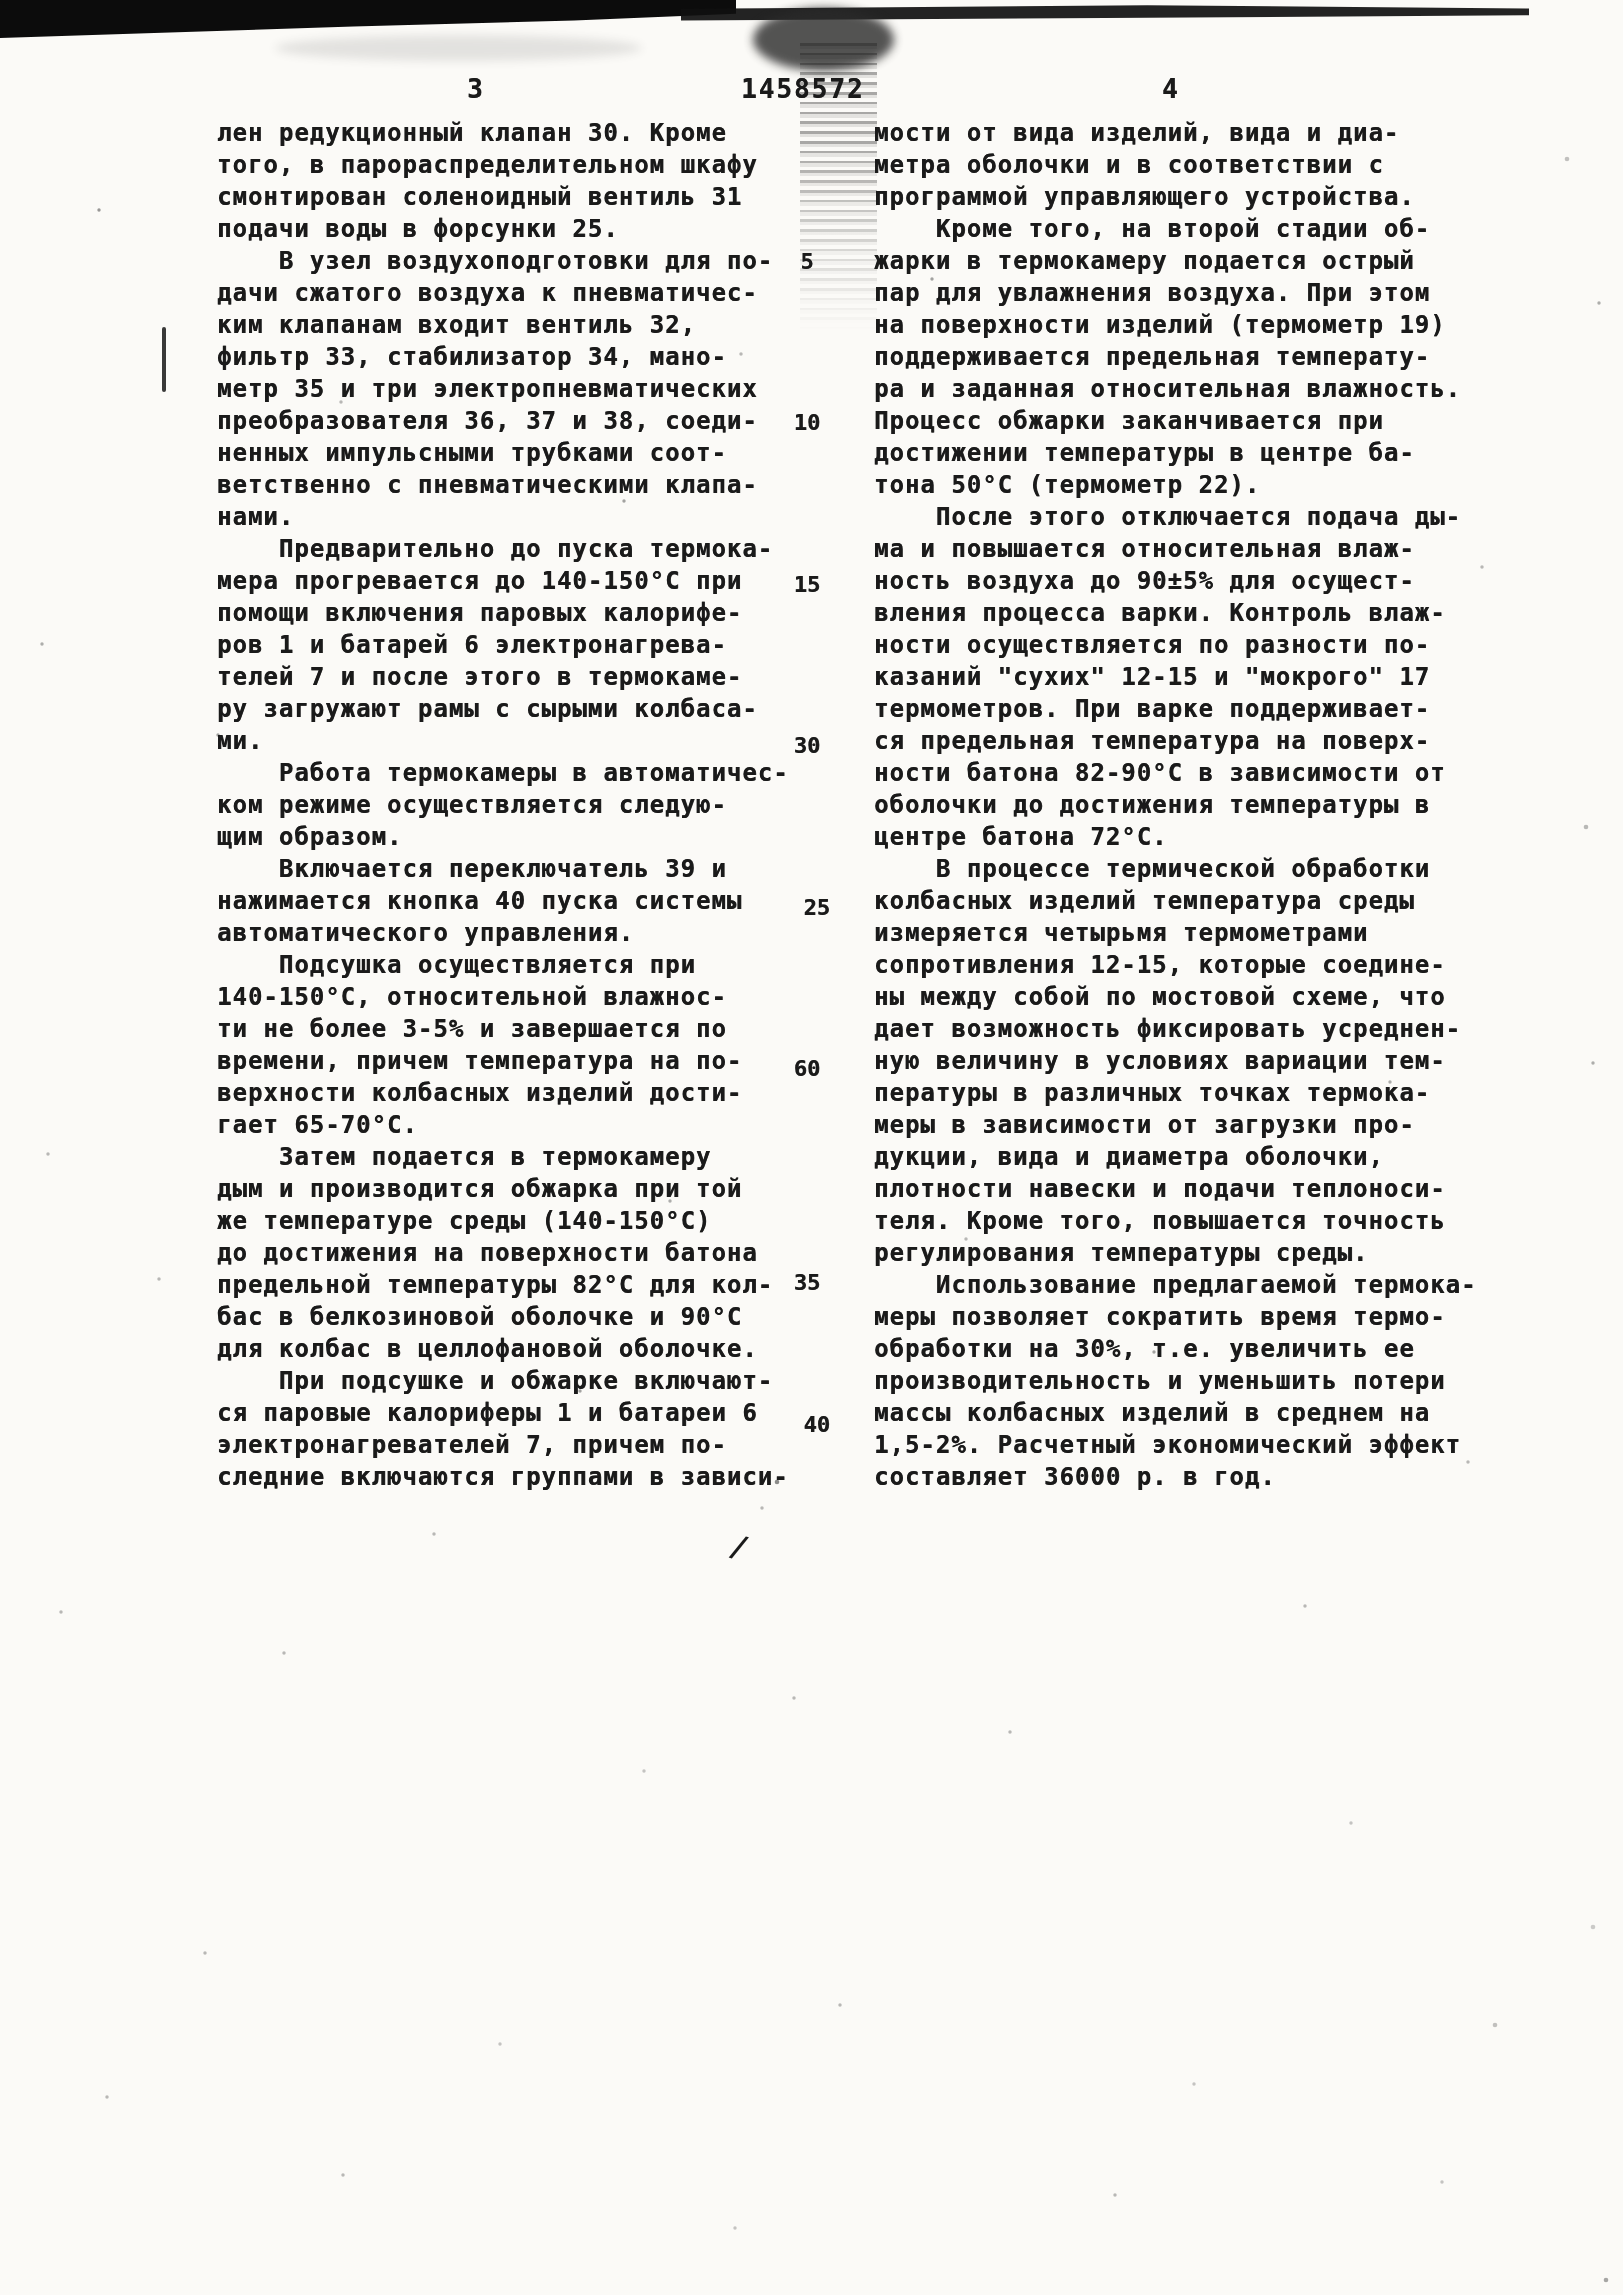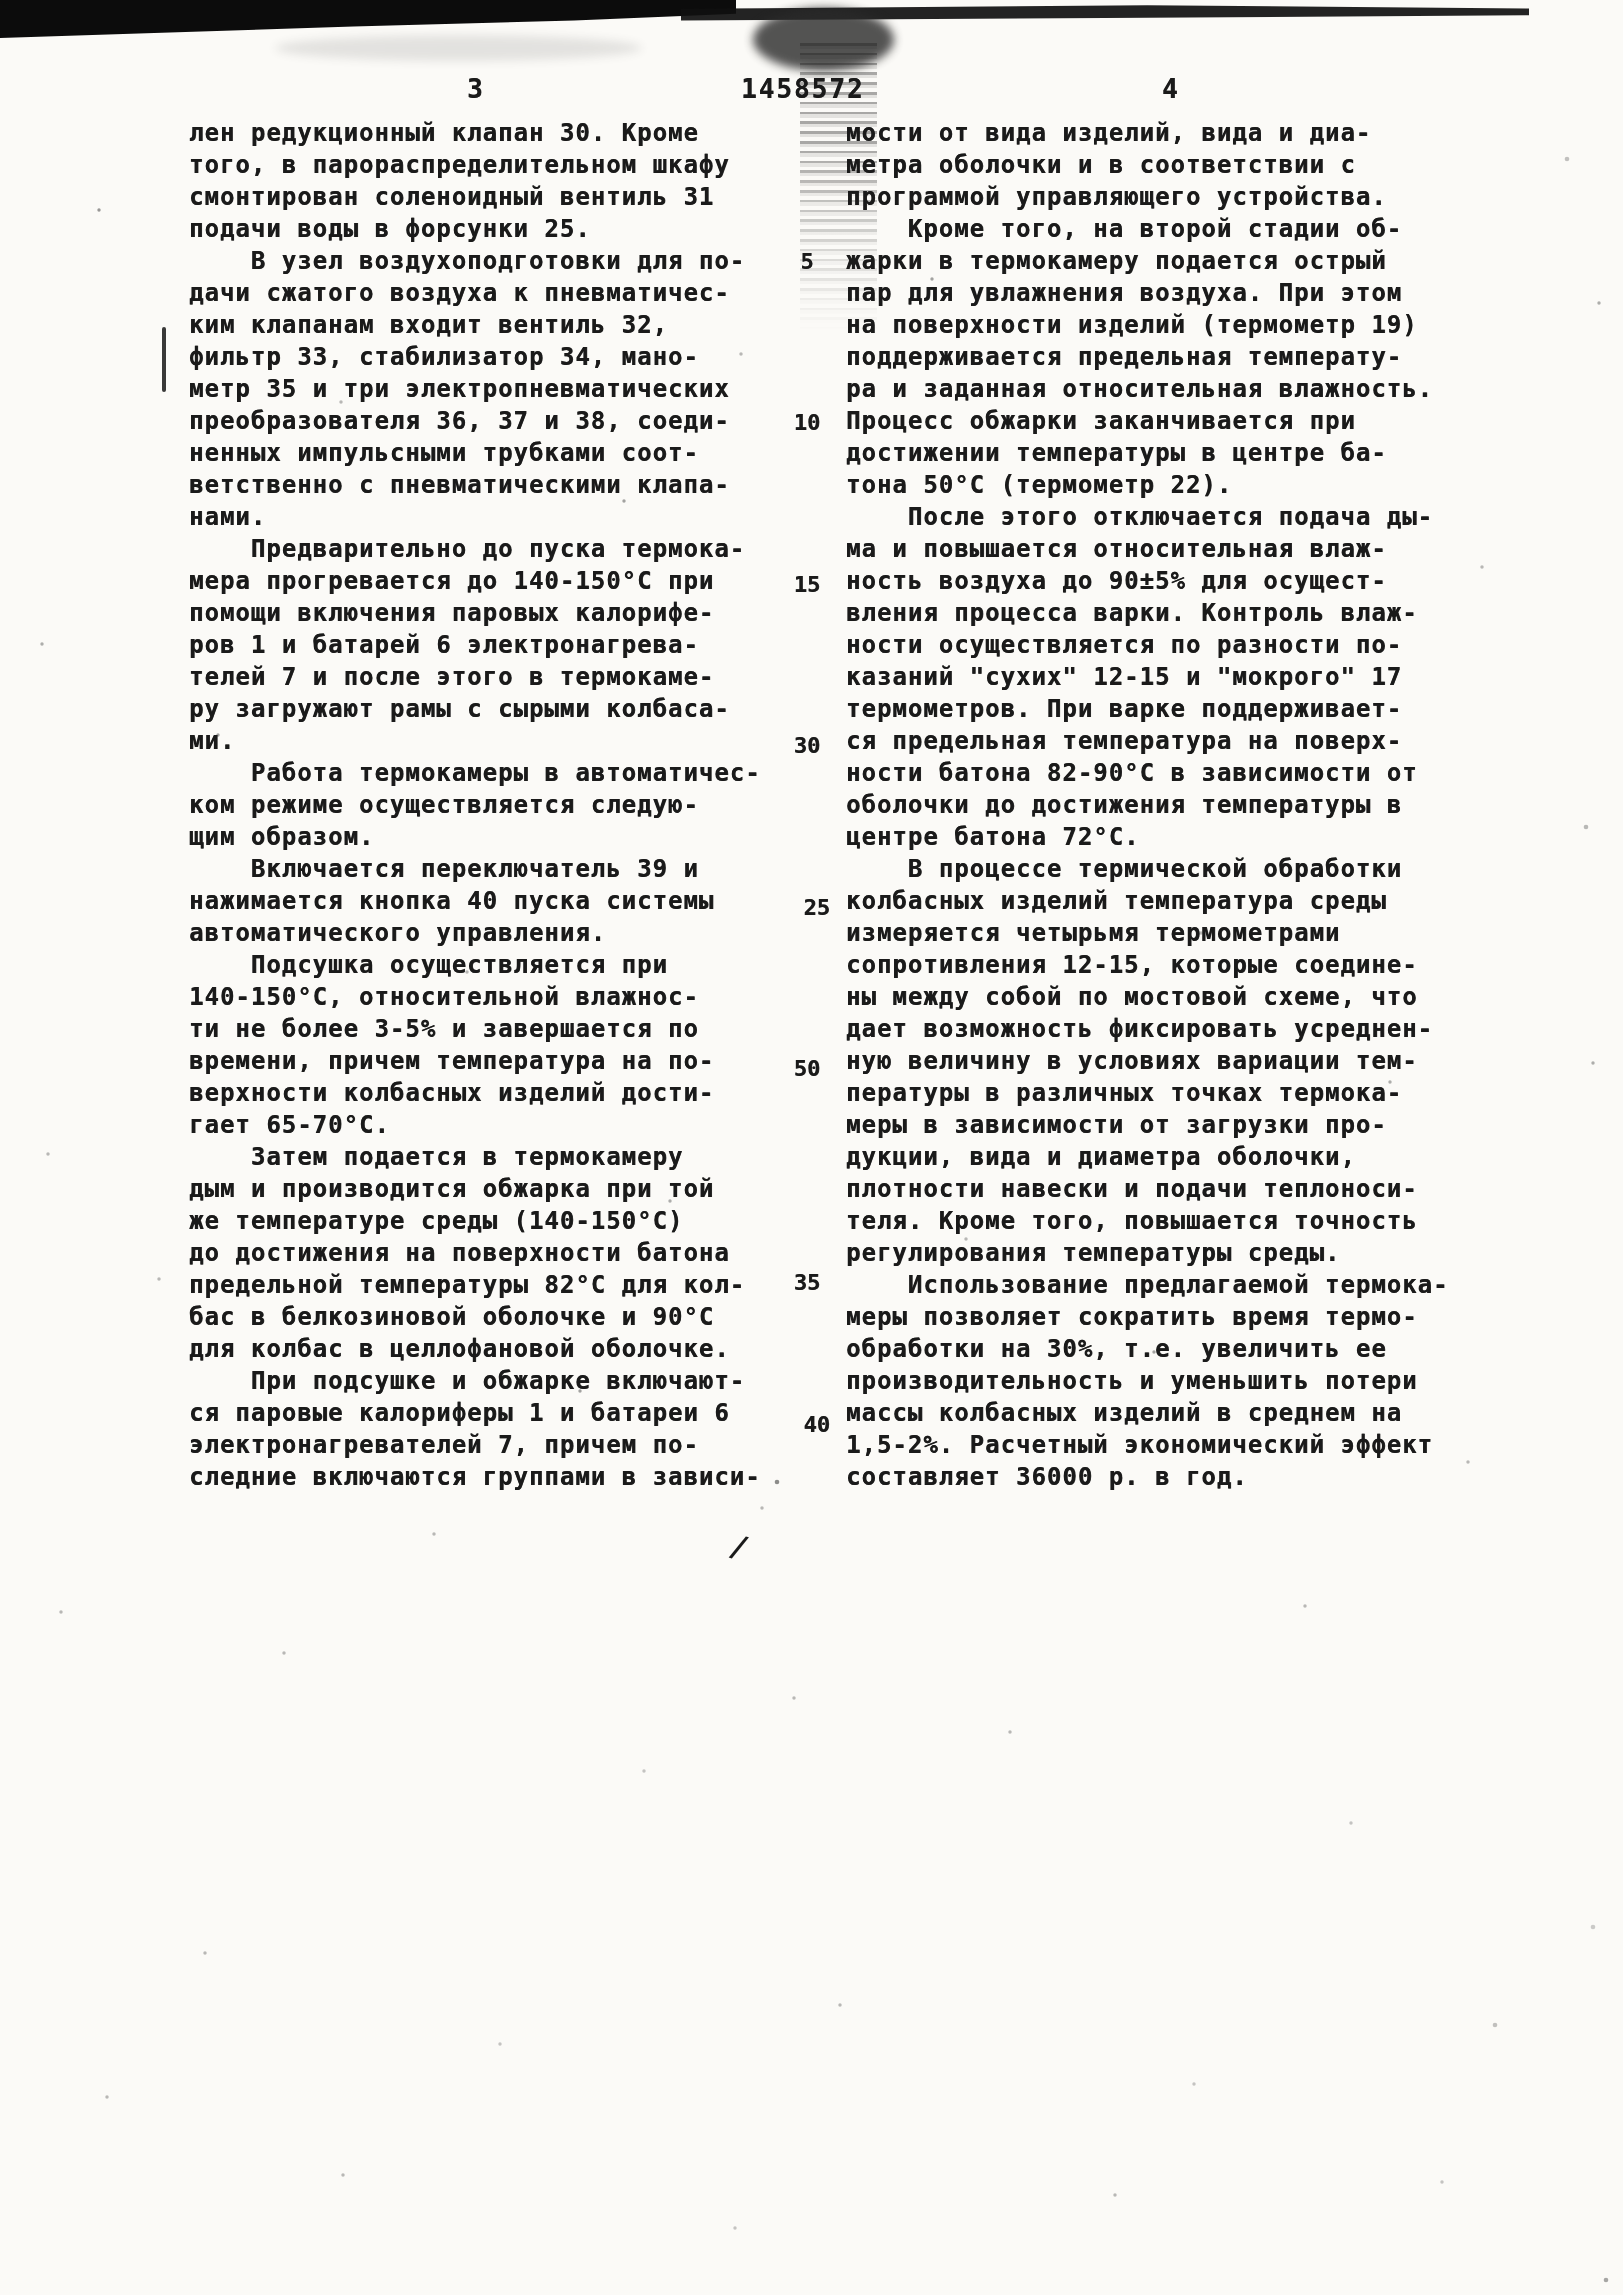--- a/index.html
+++ b/index.html
@@ -12,20 +12,21 @@
     color:#1a1a1a;
   }
   
   .col{
     position:absolute; top:117px;
     font-weight:700;
     font-size:24px; line-height:32px;
     letter-spacing:1px;
     white-space:pre;
     text-shadow:0.4px 0 0 rgba(20,20,20,.85);
+    margin-left:28px;
   }
   #col-left{left:189px;}
   #col-right{left:846px;}
   .tline{height:32px;}
   .lnum{
     position:absolute; left:784px; width:46px;
     text-align:center;
     font-weight:700; font-size:22px; line-height:32px;
     text-shadow:0.4px 0 0 rgba(20,20,20,.85);
   }
@@ -125,21 +126,21 @@
   <div class="hnum" id="h-right">4</div>
 
   <div class="col" id="col-left"><div class="tline">лен редукционный клапан 30. Кроме</div><div class="tline">того, в парораспределительном шкафу</div><div class="tline">смонтирован соленоидный вентиль 31</div><div class="tline">подачи воды в форсунки 25.</div><div class="tline">    В узел воздухоподготовки для по-</div><div class="tline">дачи сжатого воздуха к пневматичес-</div><div class="tline">ким клапанам входит вентиль 32,</div><div class="tline">фильтр 33, стабилизатор 34, мано-</div><div class="tline">метр 35 и три электропневматических</div><div class="tline">преобразователя 36, 37 и 38, соеди-</div><div class="tline">ненных импульсными трубками соот-</div><div class="tline">ветственно с пневматическими клапа-</div><div class="tline">нами.</div><div class="tline">    Предварительно до пуска термока-</div><div class="tline">мера прогревается до 140-150°С при</div><div class="tline">помощи включения паровых калорифе-</div><div class="tline">ров 1 и батарей 6 электронагрева-</div><div class="tline">телей 7 и после этого в термокаме-</div><div class="tline">ру загружают рамы с сырыми колбаса-</div><div class="tline">ми.</div><div class="tline">    Работа термокамеры в автоматичес-</div><div class="tline">ком режиме осуществляется следую-</div><div class="tline">щим образом.</div><div class="tline">    Включается переключатель 39 и</div><div class="tline">нажимается кнопка 40 пуска системы</div><div class="tline">автоматического управления.</div><div class="tline">    Подсушка осуществляется при</div><div class="tline">140-150°С, относительной влажнос-</div><div class="tline">ти не более 3-5% и завершается по</div><div class="tline">времени, причем температура на по-</div><div class="tline">верхности колбасных изделий дости-</div><div class="tline">гает 65-70°С.</div><div class="tline">    Затем подается в термокамеру</div><div class="tline">дым и производится обжарка при той</div><div class="tline">же температуре среды (140-150°С)</div><div class="tline">до достижения на поверхности батона</div><div class="tline">предельной температуры 82°С для кол-</div><div class="tline">бас в белкозиновой оболочке и 90°С</div><div class="tline">для колбас в целлофановой оболочке.</div><div class="tline">    При подсушке и обжарке включают-</div><div class="tline">ся паровые калориферы 1 и батареи 6</div><div class="tline">электронагревателей 7, причем по-</div><div class="tline">следние включаются группами в зависи-</div></div>
   <div class="col" id="col-right"><div class="tline">мости от вида изделий, вида и диа-</div><div class="tline">метра оболочки и в соответствии с</div><div class="tline">программой управляющего устройства.</div><div class="tline">    Кроме того, на второй стадии об-</div><div class="tline">жарки в термокамеру подается острый</div><div class="tline">пар для увлажнения воздуха. При этом</div><div class="tline">на поверхности изделий (термометр 19)</div><div class="tline">поддерживается предельная температу-</div><div class="tline">ра и заданная относительная влажность.</div><div class="tline">Процесс обжарки заканчивается при</div><div class="tline">достижении температуры в центре ба-</div><div class="tline">тона 50°С (термометр 22).</div><div class="tline">    После этого отключается подача ды-</div><div class="tline">ма и повышается относительная влаж-</div><div class="tline">ность воздуха до 90±5% для осущест-</div><div class="tline">вления процесса варки. Контроль влаж-</div><div class="tline">ности осуществляется по разности по-</div><div class="tline">казаний "сухих" 12-15 и "мокрого" 17</div><div class="tline">термометров. При варке поддерживает-</div><div class="tline">ся предельная температура на поверх-</div><div class="tline">ности батона 82-90°С в зависимости от</div><div class="tline">оболочки до достижения температуры в</div><div class="tline">центре батона 72°С.</div><div class="tline">    В процессе термической обработки</div><div class="tline">колбасных изделий температура среды</div><div class="tline">измеряется четырьмя термометрами</div><div class="tline">сопротивления 12-15, которые соедине-</div><div class="tline">ны между собой по мостовой схеме, что</div><div class="tline">дает возможность фиксировать усреднен-</div><div class="tline">ную величину в условиях вариации тем-</div><div class="tline">пературы в различных точках термока-</div><div class="tline">меры в зависимости от загрузки про-</div><div class="tline">дукции, вида и диаметра оболочки,</div><div class="tline">плотности навески и подачи теплоноси-</div><div class="tline">теля. Кроме того, повышается точность</div><div class="tline">регулирования температуры среды.</div><div class="tline">    Использование предлагаемой термока-</div><div class="tline">меры позволяет сократить время термо-</div><div class="tline">обработки на 30%, т.е. увеличить ее</div><div class="tline">производительность и уменьшить потери</div><div class="tline">массы колбасных изделий в среднем на</div><div class="tline">1,5-2%. Расчетный экономический эффект</div><div class="tline">составляет 36000 р. в год.</div></div>
   <div id="gutter">
       <div class="lnum" style="top: 246px;">5</div>
       <div class="lnum" style="top: 407px;">10</div>
       <div class="lnum" style="top: 569px;">15</div>
       <div class="lnum" style="top: 730px;">30</div>
       <div class="lnum" style="top: 892px; text-align: right;">25</div>
-      <div class="lnum" style="top: 1053px;">50</div>
+      <div class="lnum" style="top: 1053px;">60</div>
       <div class="lnum" style="top: 1247px; margin-top: 20px;">35</div>
       <div class="lnum" style="top: 1409px; text-align: right;">40</div>
     </div>
 
   <div class="stray-slash">/</div>
 
 </div>
 
 
 </body></html>

